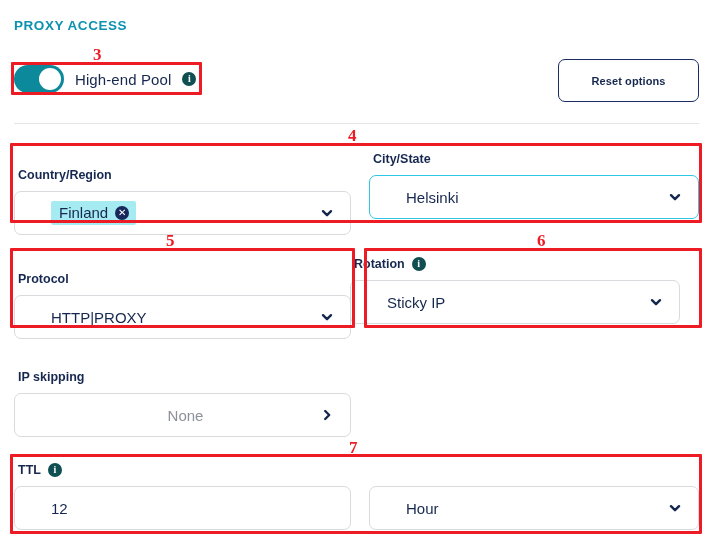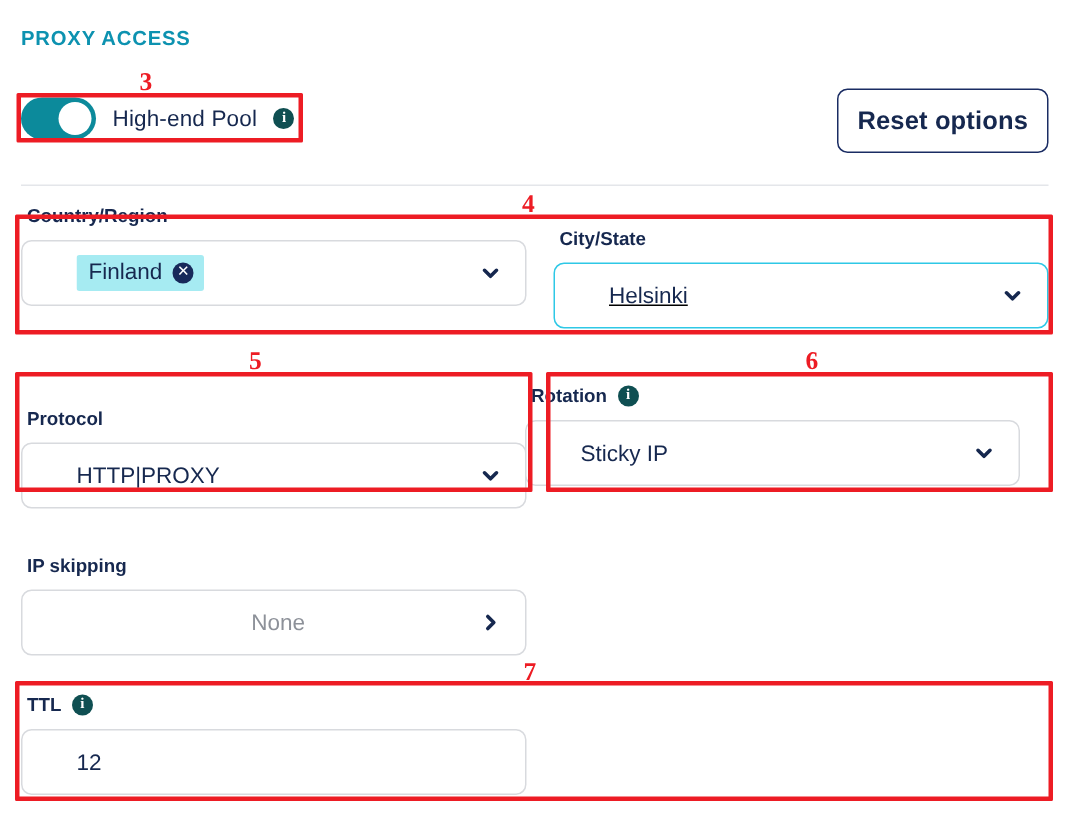--- a/index.html
+++ b/index.html
@@ -79,21 +79,21 @@
   
   .reset-btn {
     position: absolute;
     right: 14px; top: 59px;
     width: 141px; height: 43px;
     border: 1px solid #1a2c63;
     border-radius: 7px;
     background: #ffffff;
     color: #16284f;
     font-family: "Liberation Sans", sans-serif;
-    font-size: 17px;
+    font-size: 11px;
     font-weight: 700;
     cursor: pointer;
     display: flex;
     align-items: center;
     justify-content: center;
     letter-spacing: 0.1px;
   }
 
   
   .divider {
@@ -124,21 +124,20 @@
     border-radius: 7px;
     background: #ffffff;
     display: flex;
     align-items: center;
     padding: 0 16px 0 36px;
     cursor: pointer;
     position: relative;
   }
   .control.focused {
     border-color: #2ec8e6;
-    text-decoration: underline;
   }
   .control .value {
     font-size: 15px;
     color: #16284f;
     flex: 1 1 auto;
     white-space: nowrap;
     overflow: hidden;
     text-overflow: ellipsis;
   }
   .control .value.placeholder {
@@ -206,21 +205,21 @@
       <div class="knob"></div>
     </div>
     <span class="toggle-label">High-end Pool</span>
     <span class="info-icon">i</span>
   </div>
 
   <button class="reset-btn">Reset options</button>
 
   <div class="divider"></div>
 
-  <div class="field" style="left:14px; top:136px; width:337px;">
+  <div class="field" style="left:14px; top:167px; width:337px;">
     <div class="field-label">
       <span>Country/Region</span>
     </div>
     <div class="control">
       <div class="value">
         <span class="chip">
           <span>Finland</span>
           <span class="chip-x">✕</span>
         </span>
       </div>
@@ -284,20 +283,26 @@
       <span>TTL</span>
       <span class="info-icon">i</span>
     </div>
     <div class="control">
       <span class="value">12</span>
     </div>
   </div>
 
   <div class="field" style="left:369px; top:462px; width:330px;">
     <div class="field-label">&nbsp;</div>
+    <div class="control">
+      <span class="value">Hour</span>
+      <svg class="chev" viewBox="0 0 14 14">
+        <path d="M3 5.2 L7 9.2 L11 5.2"></path>
+      </svg>
+    </div>
   </div>
 
   <div class="anno-box" style="left:11px; top:62px; width:191px; height:33px;"></div>
   <div class="anno-num" style="left:93px; top:46px;">3</div>
 
   <div class="anno-box" style="left:10px; top:143px; width:692px; height:80px;"></div>
   <div class="anno-num" style="left:348px; top:127px;">4</div>
 
   <div class="anno-box" style="left:10px; top:248px; width:345px; height:80px;"></div>
   <div class="anno-num" style="left:166px; top:232px;">5</div>

